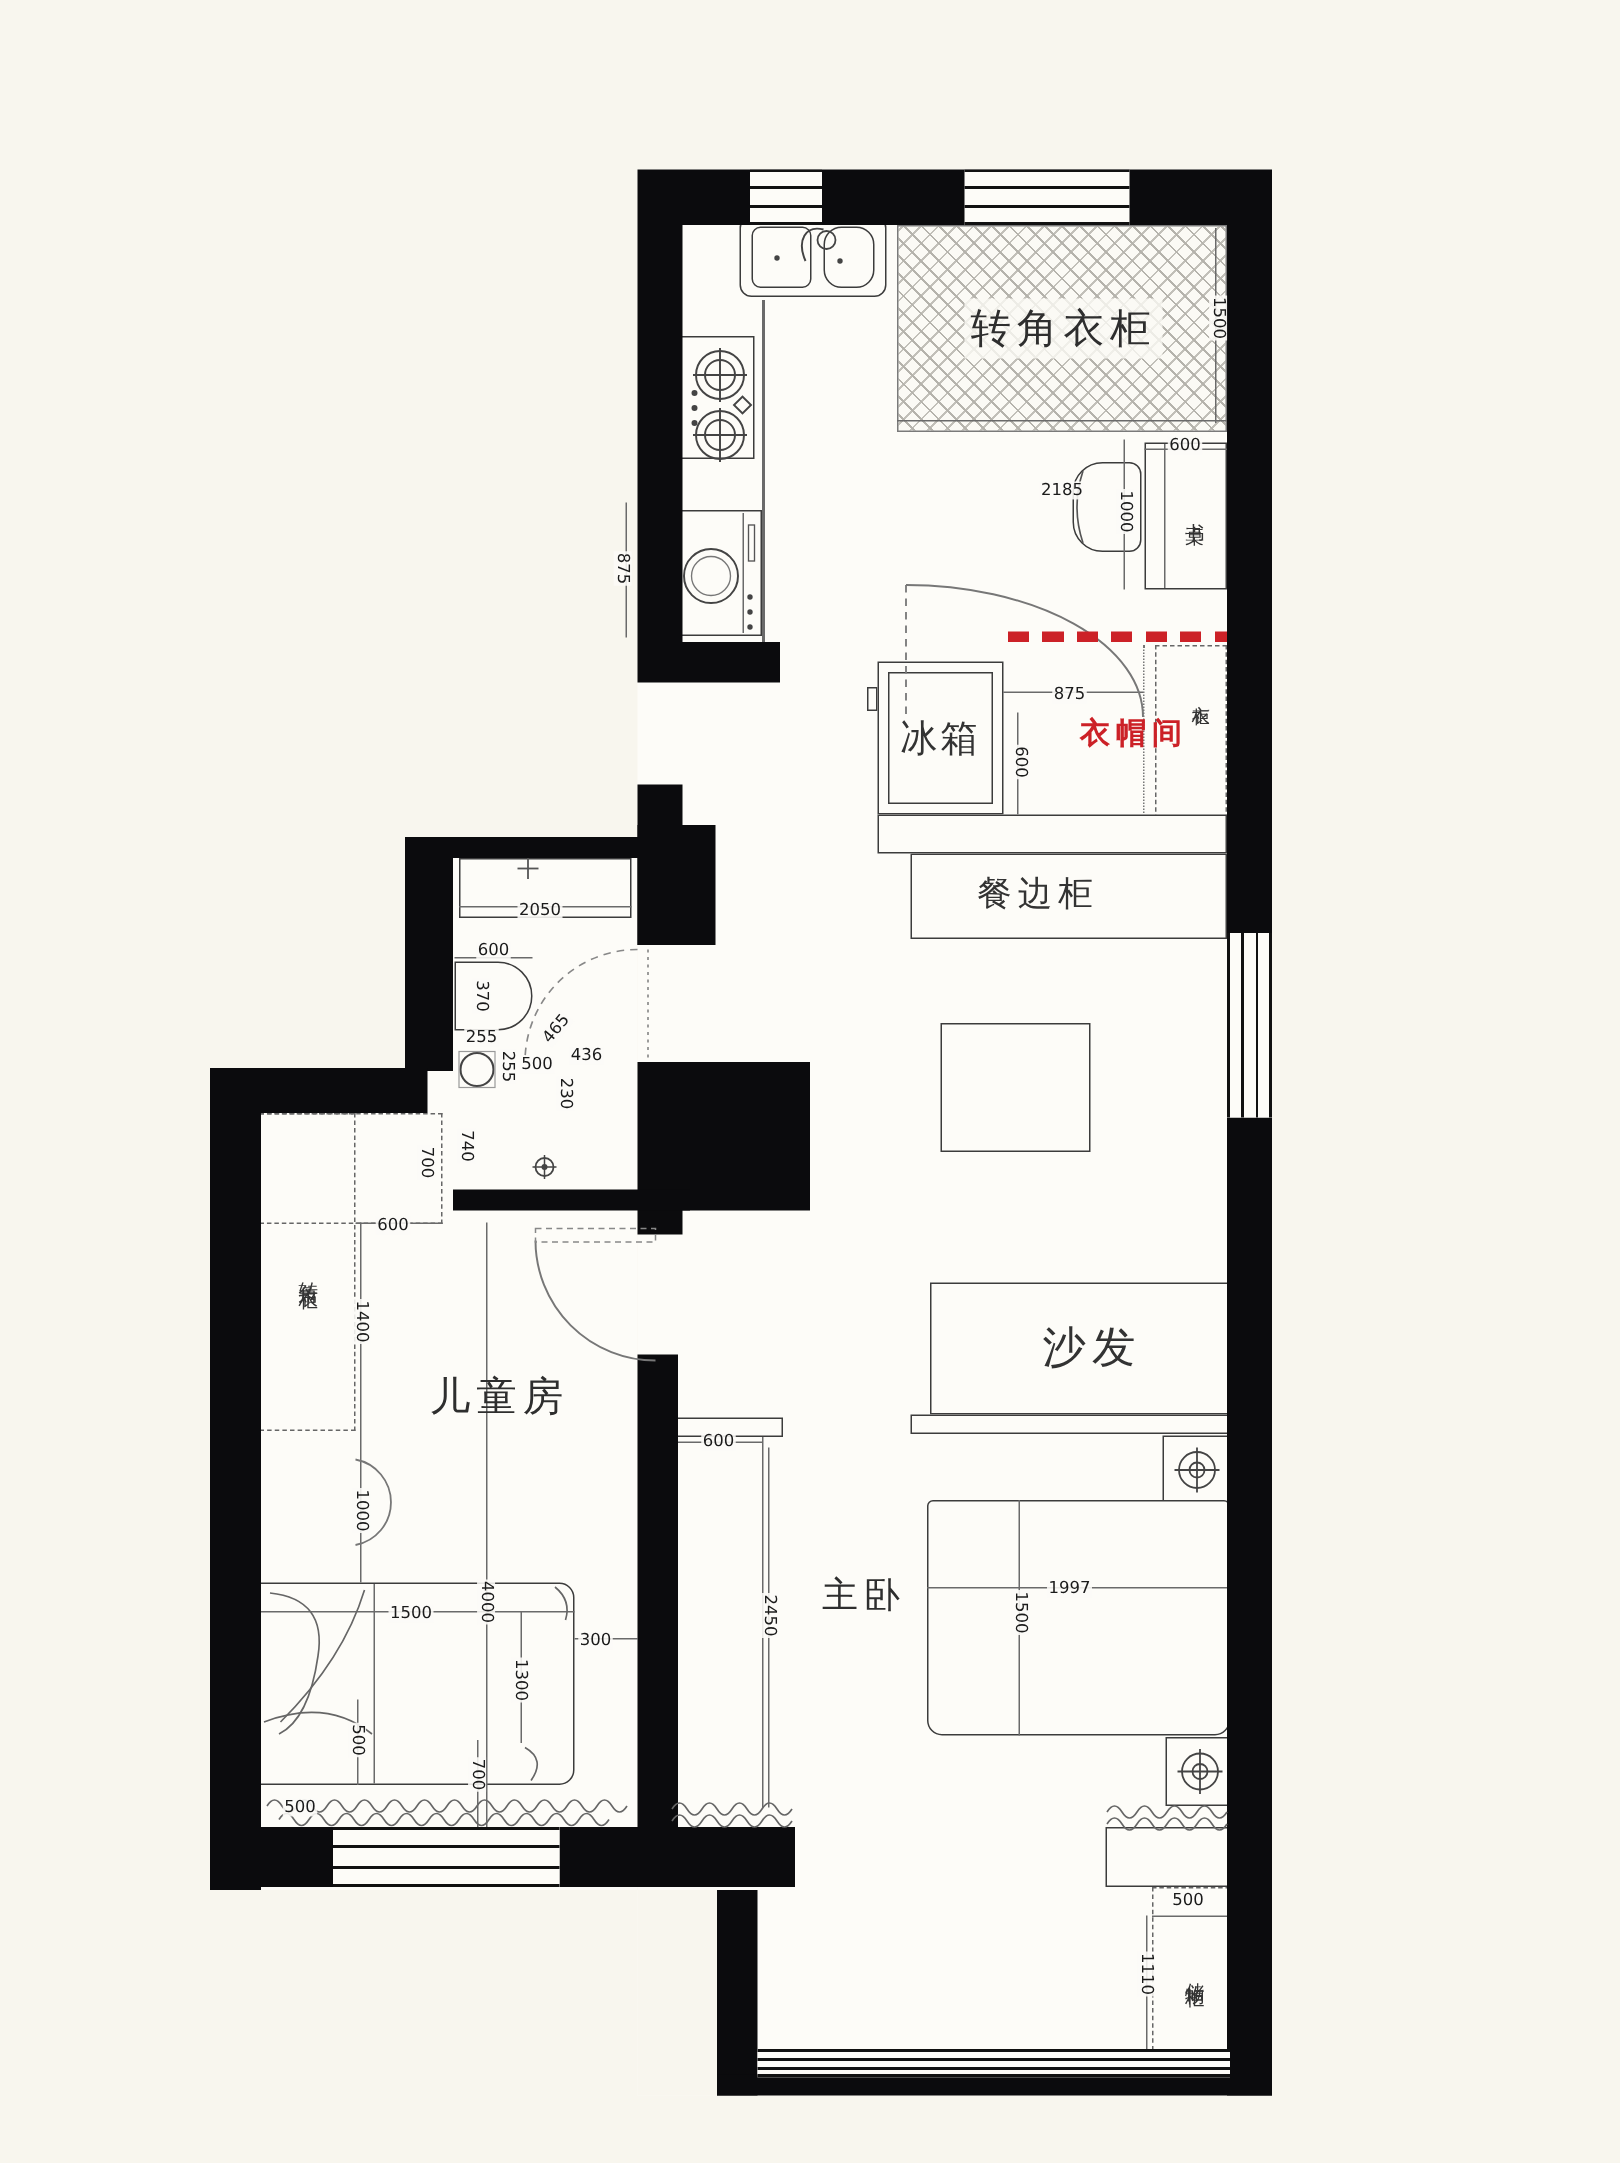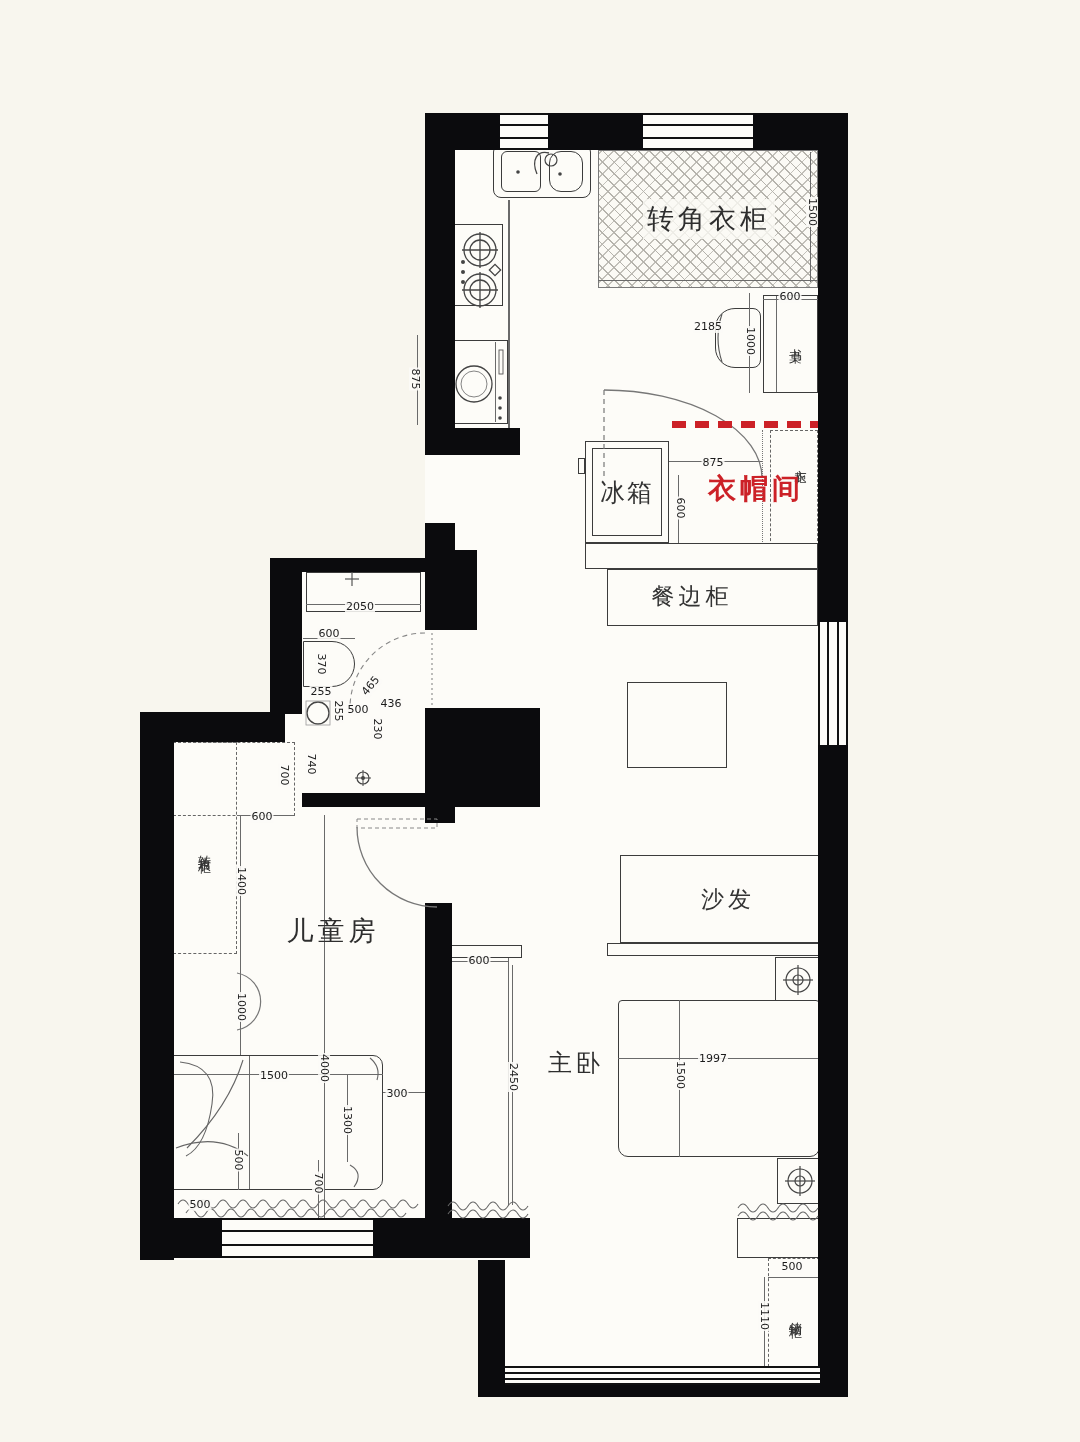--- a/index.html
+++ b/index.html
@@ -85,21 +85,21 @@
   <div class="thin" style="left:776px;top:296px;width:1px;height:96px"></div>
   <div class="furn" style="left:715px;top:308px;width:46px;height:60px;border-radius:20px 8px 8px 20px"></div>
   <div class="vlabel" style="left:795px;top:340px;font-size:13px">书桌</div>
   <div class="thin" style="left:763px;top:299px;width:55px;height:1px"></div>
   <div class="thin" style="left:749px;top:293px;width:1px;height:100px"></div>
 
   <div class="reddash" style="left:672px;top:421px;width:146px"></div>
   <div class="dashedbox" style="left:770px;top:430px;width:48px;height:116px"></div>
   <div class="vlabel" style="left:800px;top:462px;font-size:12px">衣柜</div>
   <div class="dotline-v" style="left:762px;top:430px;height:112px"></div>
-  <div class="rlabel red" style="left:756px;top:489px;font-size:28px">衣帽间</div>
+  <div class="rlabel red" style="left:756px;top:489px;font-size:20px">衣帽间</div>
   <div class="thin" style="left:668px;top:461px;width:94px;height:1px"></div>
   <div class="thin" style="left:678px;top:475px;width:1px;height:68px"></div>
 
   <div class="furn" style="left:585px;top:441px;width:84px;height:102px"></div>
   <div class="furn" style="left:592px;top:448px;width:70px;height:88px;border-width:1px"></div>
   <div class="furn" style="left:578px;top:458px;width:7px;height:16px;border-width:1px"></div>
   <div class="rlabel" style="left:627px;top:492px;font-size:25px;letter-spacing:2px">冰箱</div>
   <div class="furn" style="left:585px;top:543px;width:233px;height:26px"></div>
   <div class="furn" style="left:607px;top:569px;width:211px;height:57px"></div>
   <div class="rlabel" style="left:692px;top:596px;font-size:23px">餐边柜</div>
@@ -119,21 +119,21 @@
   <div class="thin" style="left:240px;top:815px;width:1px;height:240px"></div>
   <div class="thin" style="left:324px;top:815px;width:1px;height:403px"></div>
   <div class="thin" style="left:170px;top:1074px;width:213px;height:1px"></div>
   <div class="thin" style="left:347px;top:1074px;width:1px;height:88px"></div>
   <div class="thin" style="left:383px;top:1092px;width:42px;height:1px"></div>
   <div class="thin" style="left:238px;top:1133px;width:1px;height:57px"></div>
   <div class="thin" style="left:318px;top:1160px;width:1px;height:58px"></div>
 
   <div class="furn" style="left:627px;top:682px;width:100px;height:86px;border-width:1.2px"></div>
   <div class="furn" style="left:620px;top:855px;width:200px;height:88px;border-width:1.2px"></div>
-  <div class="rlabel" style="left:728px;top:899px;font-size:23px">沙发</div>
+  <div class="rlabel" style="left:728px;top:899px;font-size:29px">沙发</div>
   <div class="furn" style="left:607px;top:943px;width:213px;height:13px;border-width:1.2px"></div>
   <div class="furn" style="left:775px;top:957px;width:46px;height:46px;border-width:1.2px"></div>
   <div class="furn" style="left:448px;top:945px;width:74px;height:13px;border-width:1.2px"></div>
   <div class="thin" style="left:508px;top:958px;width:1px;height:247px"></div>
   <div class="thin" style="left:452px;top:961px;width:56px;height:1px"></div>
   <div class="thin" style="left:512px;top:965px;width:1px;height:240px"></div>
   <div class="rlabel" style="left:576px;top:1063px;font-size:24px;color:#2e2e2e">主卧</div>
   <div class="furn" style="left:618px;top:1000px;width:202px;height:157px;border-width:1.2px;border-radius:4px 4px 10px 10px"></div>
   <div class="thin" style="left:618px;top:1058px;width:202px;height:1px"></div>
   <div class="thin" style="left:679px;top:1000px;width:1px;height:157px"></div>

